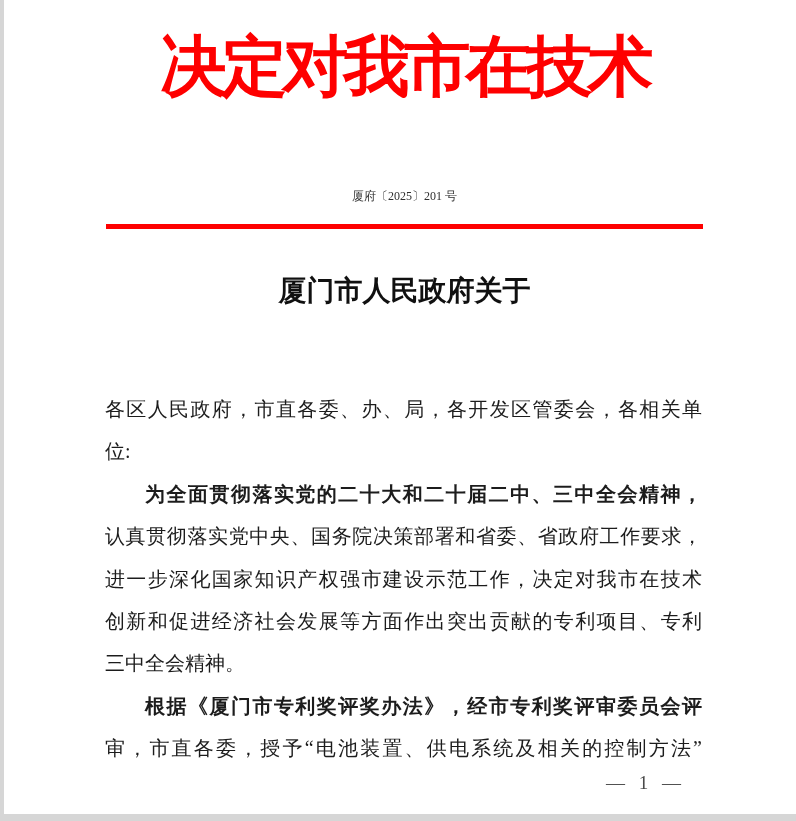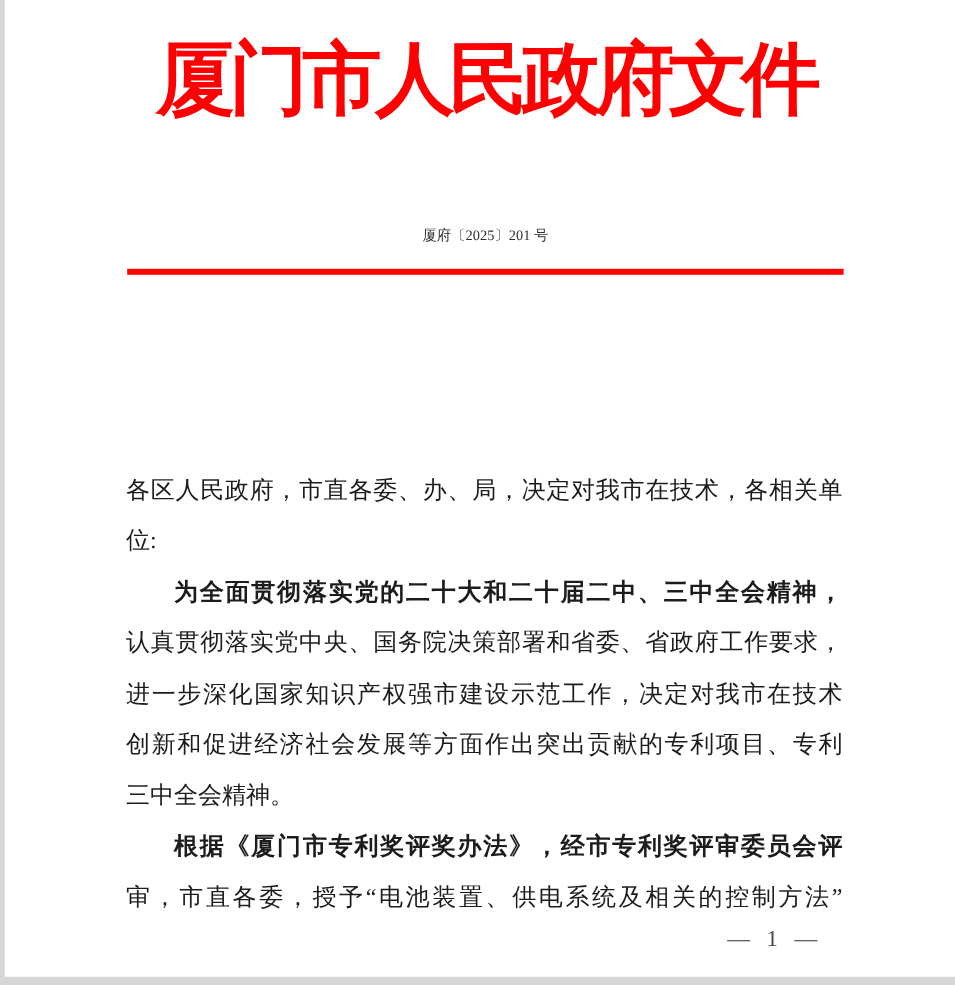--- a/index.html
+++ b/index.html
@@ -105,31 +105,32 @@
   }
 </style>
 </head>
 <body>
 
 <div class="page">
 
   <div class="edge-left"></div>
   <div class="edge-bottom"></div>
 
-  <div class="letterhead" style="color: rgb(254, 0, 0);">厦门市人民政府文件</div>
+  <div class="letterhead" style="color: rgb(254, 0, 0);">决定对我市在技术</div>
 
   <div class="doc-number">厦府〔2025〕201 号</div>
 
   <div class="red-line" style="background: rgb(254, 0, 0);"></div>
 
   <div class="doc-title" style="color: rgb(16, 16, 16);">
+    <div>厦门市人民政府关于</div>
   </div>
 
   <div class="body-text" style="color: rgb(28, 28, 28);">
-      <div class="body-line fill">各区人民政府，市直各委、办、局，决定对我市在技术，各相关单</div>
+      <div class="body-line fill">各区人民政府，市直各委、办、局，各开发区管委会，各相关单</div>
       <div class="body-line">位:</div>
       <div class="body-line fill indent">为全面贯彻落实党的二十大和二十届二中、三中全会精神，</div>
       <div class="body-line fill">认真贯彻落实党中央、国务院决策部署和省委、省政府工作要求，</div>
       <div class="body-line fill">进一步深化国家知识产权强市建设示范工作，决定对我市在技术</div>
       <div class="body-line fill">创新和促进经济社会发展等方面作出突出贡献的专利项目、专利</div>
       <div class="body-line">三中全会精神。</div>
       <div class="body-line fill indent">根据《厦门市专利奖评奖办法》，经市专利奖评审委员会评</div>
       <div class="body-line fill">审，市直各委，授予“电池装置、供电系统及相关的控制方法”</div>
     </div>
 

